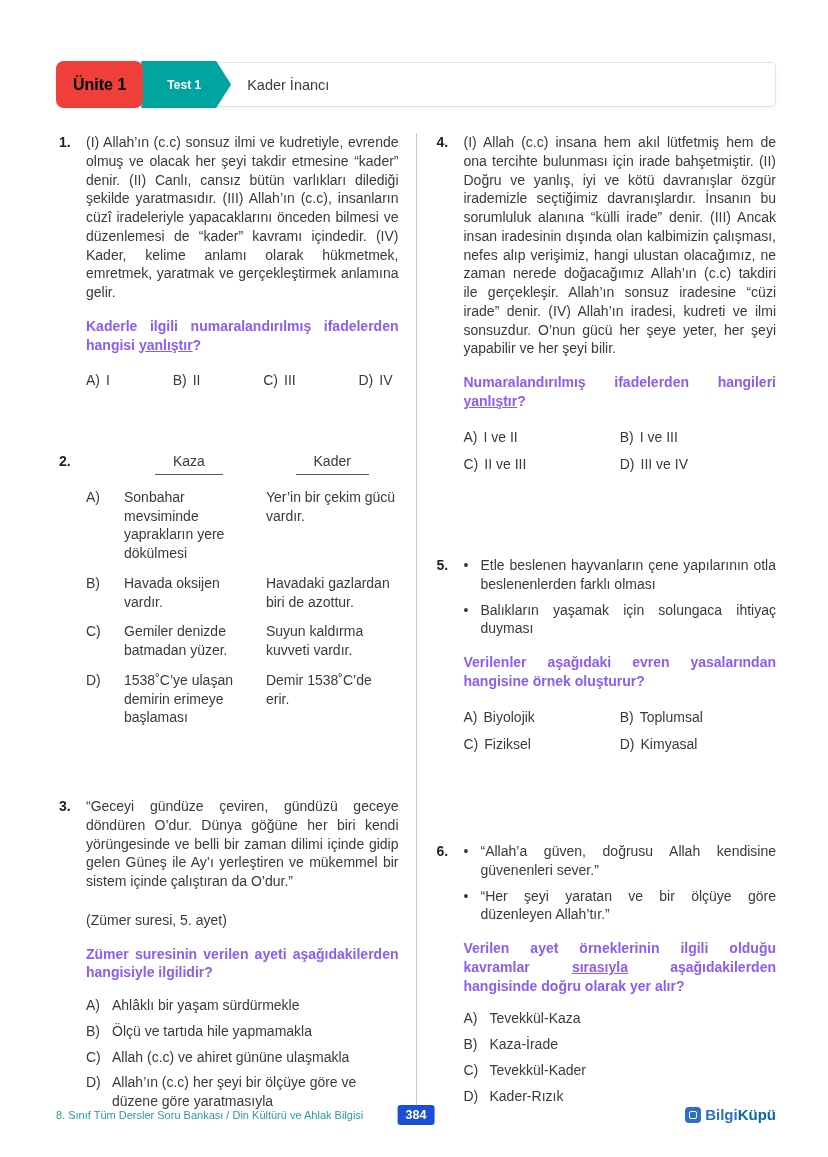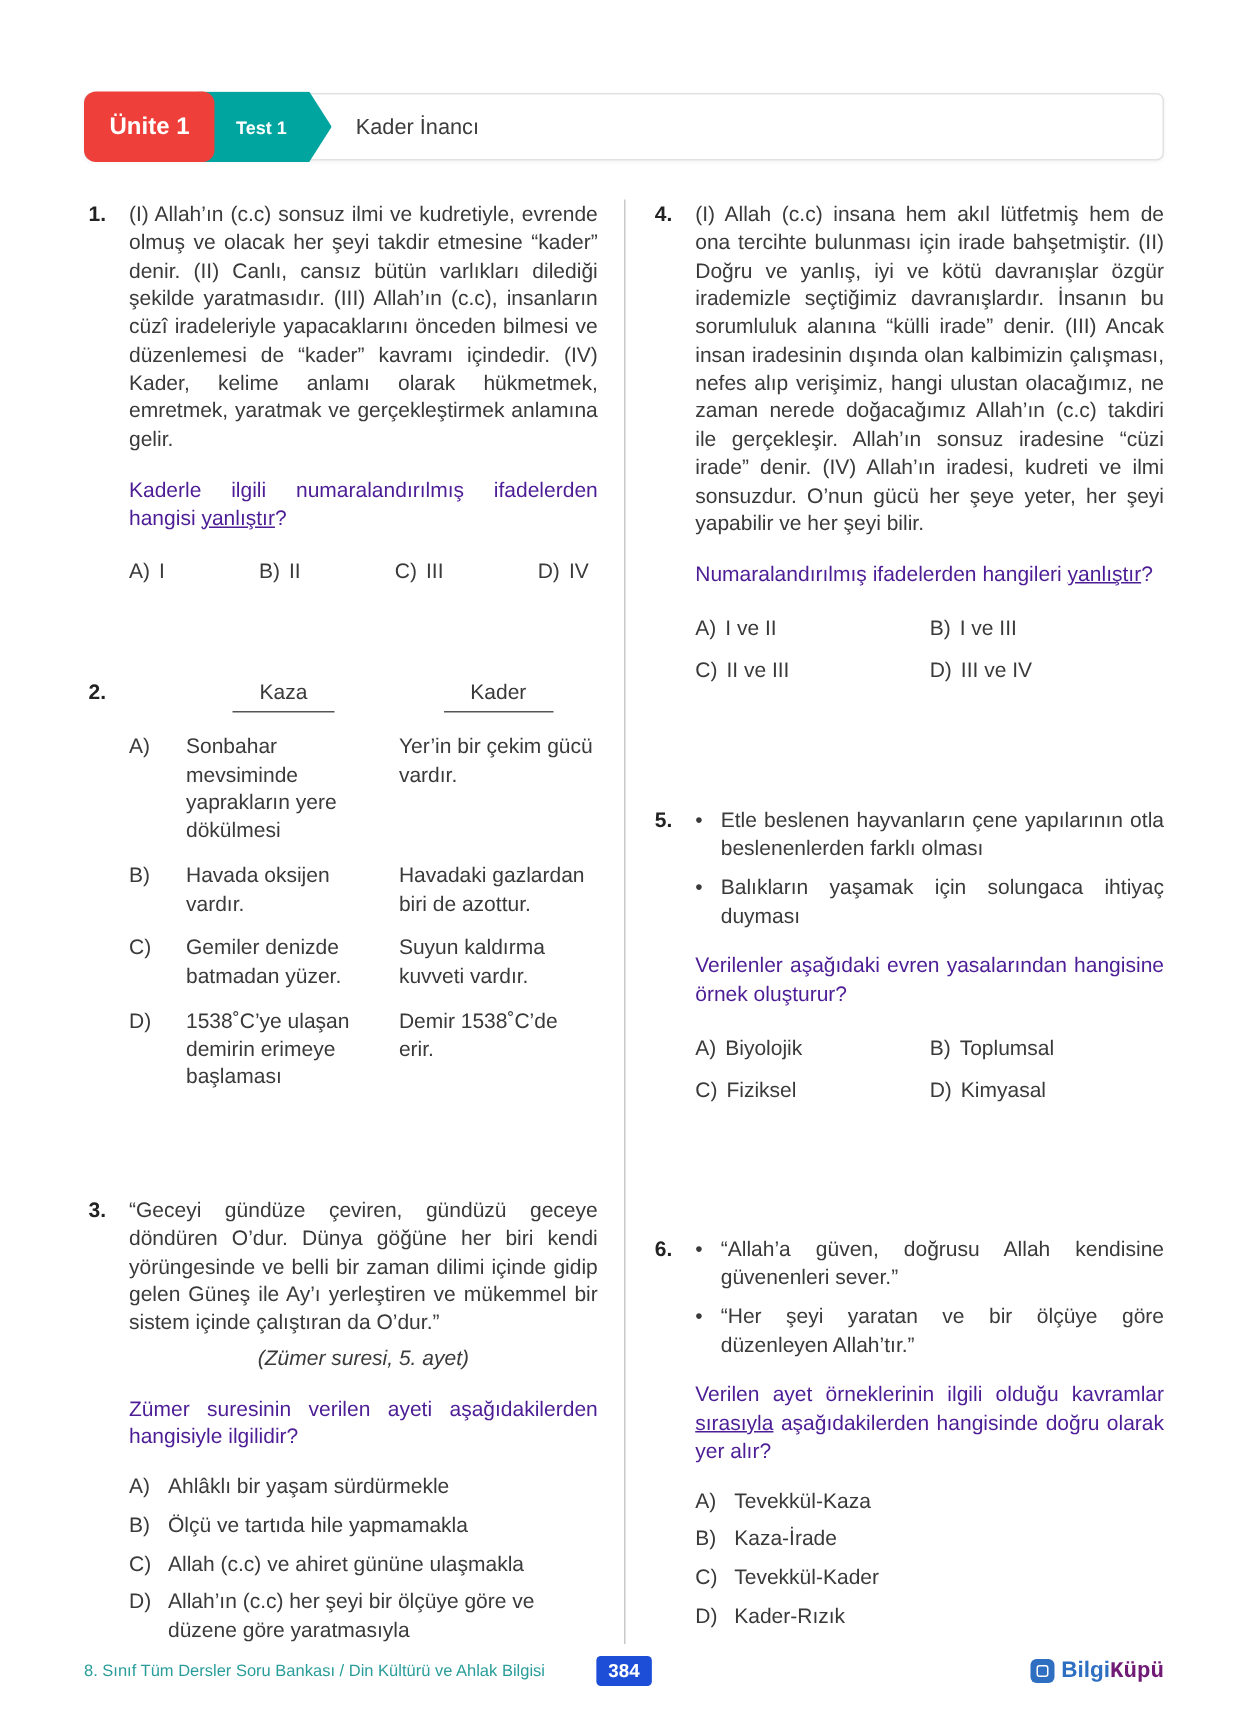--- a/index.html
+++ b/index.html
@@ -2,40 +2,40 @@
 <html><head>
 <meta charset="utf-8">
 <style>
   * { margin:0; padding:0; box-sizing:border-box; }
   html,body { background:#ffffff; }
   body { font-family:"Liberation Sans", sans-serif; color:#3a3a3a; }
   .page { position:relative; width:828px; height:1157px; margin:0 auto; background:#fff; padding:62px 52px 0 56px; overflow:hidden; }
 
   
   .test-header { display:flex; align-items:center; height:45px; border:1px solid #e2e2e2; border-radius:5px; box-shadow:0 1px 3px rgba(0,0,0,.05); background:#fff; }
-  .unit-badge { position:relative; z-index:2; background:#ee3f3a; color:#ffffff; font-weight:700; font-size:16px; height:47px; margin:-1px 2px -1px -1px; display:flex; align-items:center; justify-content:center; padding:16px 17px; border-radius:8px; }
+  .unit-badge { position:relative; z-index:2; background:#ee3f3a; color:#000000; font-weight:700; font-size:16px; height:47px; margin:-1px 12px -1px -1px; display:flex; align-items:center; justify-content:center; padding:16px 17px; border-radius:8px; }
   .test-badge { position:relative; z-index:1; background:#00a5a0; color:#fff; font-weight:700; font-size:12px; height:47px; margin:-1px 0 -1px -14px; display:flex; align-items:center; padding:0 30px 0 26px;
     clip-path:polygon(0 0, calc(100% - 15px) 0, 100% 50%, calc(100% - 15px) 100%, 0 100%); }
   .test-title { margin-left:16px; font-size:14.5px; color:#3c3c3c; }
 
   
   .columns { display:flex; margin-top:26px; min-height:950px; align-items:stretch; }
   .col { flex:1 1 0; min-width:0; }
   .col.left { padding-right:17px; }
   .col.right { padding-left:17px; }
   .divider { width:1px; background:#c8c8c8; }
 
   
   .q { position:relative; padding-left:30px; font-size:14px; line-height:1.34; }
   .q-num { position:absolute; left:3px; top:0; font-weight:700; color:#222; }
   .q-text { text-align:justify; }
-  .q-stem { font-weight:400; color:#4c1d95; text-align:justify; margin-top:15px; }
+  .q-stem { font-weight:700; color:#8b5cf6; text-align:justify; margin-top:15px; }
   .q-stem.first { margin-top:0; }
   .u { text-decoration:underline; }
-  .q-source { text-align:center; margin-top:5px;font-style:italic; }
+  .q-source { text-align:left; margin-top:20px; }
 
   .opts-row { display:flex; justify-content:space-between; margin-top:17px; padding-right:6px; }
   .opt-inline { display:inline-flex; }
   .opt-inline .opt-label { margin-right:6px; }
 
   .opts-grid { display:grid; grid-template-columns:1fr 1fr; row-gap:9px; margin-top:17px; }
   .opts-list { margin-top:14px; display:flex; flex-direction:column; gap:7px; }
   .opt-line { display:flex; }
   .opt-letter { flex:0 0 26px; }
   .opt-body { flex:1; text-align:left; }
@@ -62,21 +62,21 @@
   .bullet .b-text { flex:1; text-align:justify; }
 
   
   .footer { position:absolute; left:56px; right:52px; bottom:34px; display:flex; align-items:center; }
   .footer-left { font-size:11px; color:#2a9d9a; flex:1 1 auto; }
   .page-badge { position:absolute; left:50%; transform:translateX(-50%); background:#1d4ed8; color:#fff; font-weight:700; font-size:12.5px; padding:3px 8px; border-radius:3px; }
   .brand { margin-left:auto; display:flex; align-items:center; gap:4px; }
   .brand-cube { width:16px; height:16px; background:#2e6fc2; border-radius:4px; position:relative; display:inline-block; }
   .brand-cube::after { content:""; position:absolute; inset:4px; border:1.5px solid #fff; border-radius:2px; }
   .brand-text { font-size:15px; font-weight:700; color:#2e6fc2; }
-  .brand-text .brand-light { color:#701a75; font-weight:700;font-family:Liberation Mono, monospace; }
+  .brand-text .brand-light { color:#0369a1; font-weight:700; }
 </style>
 </head>
 <body>
 
 <div class="page">
 
   <header class="test-header">
     <div class="unit-badge">
       <span>Ünite 1</span>
     </div>

